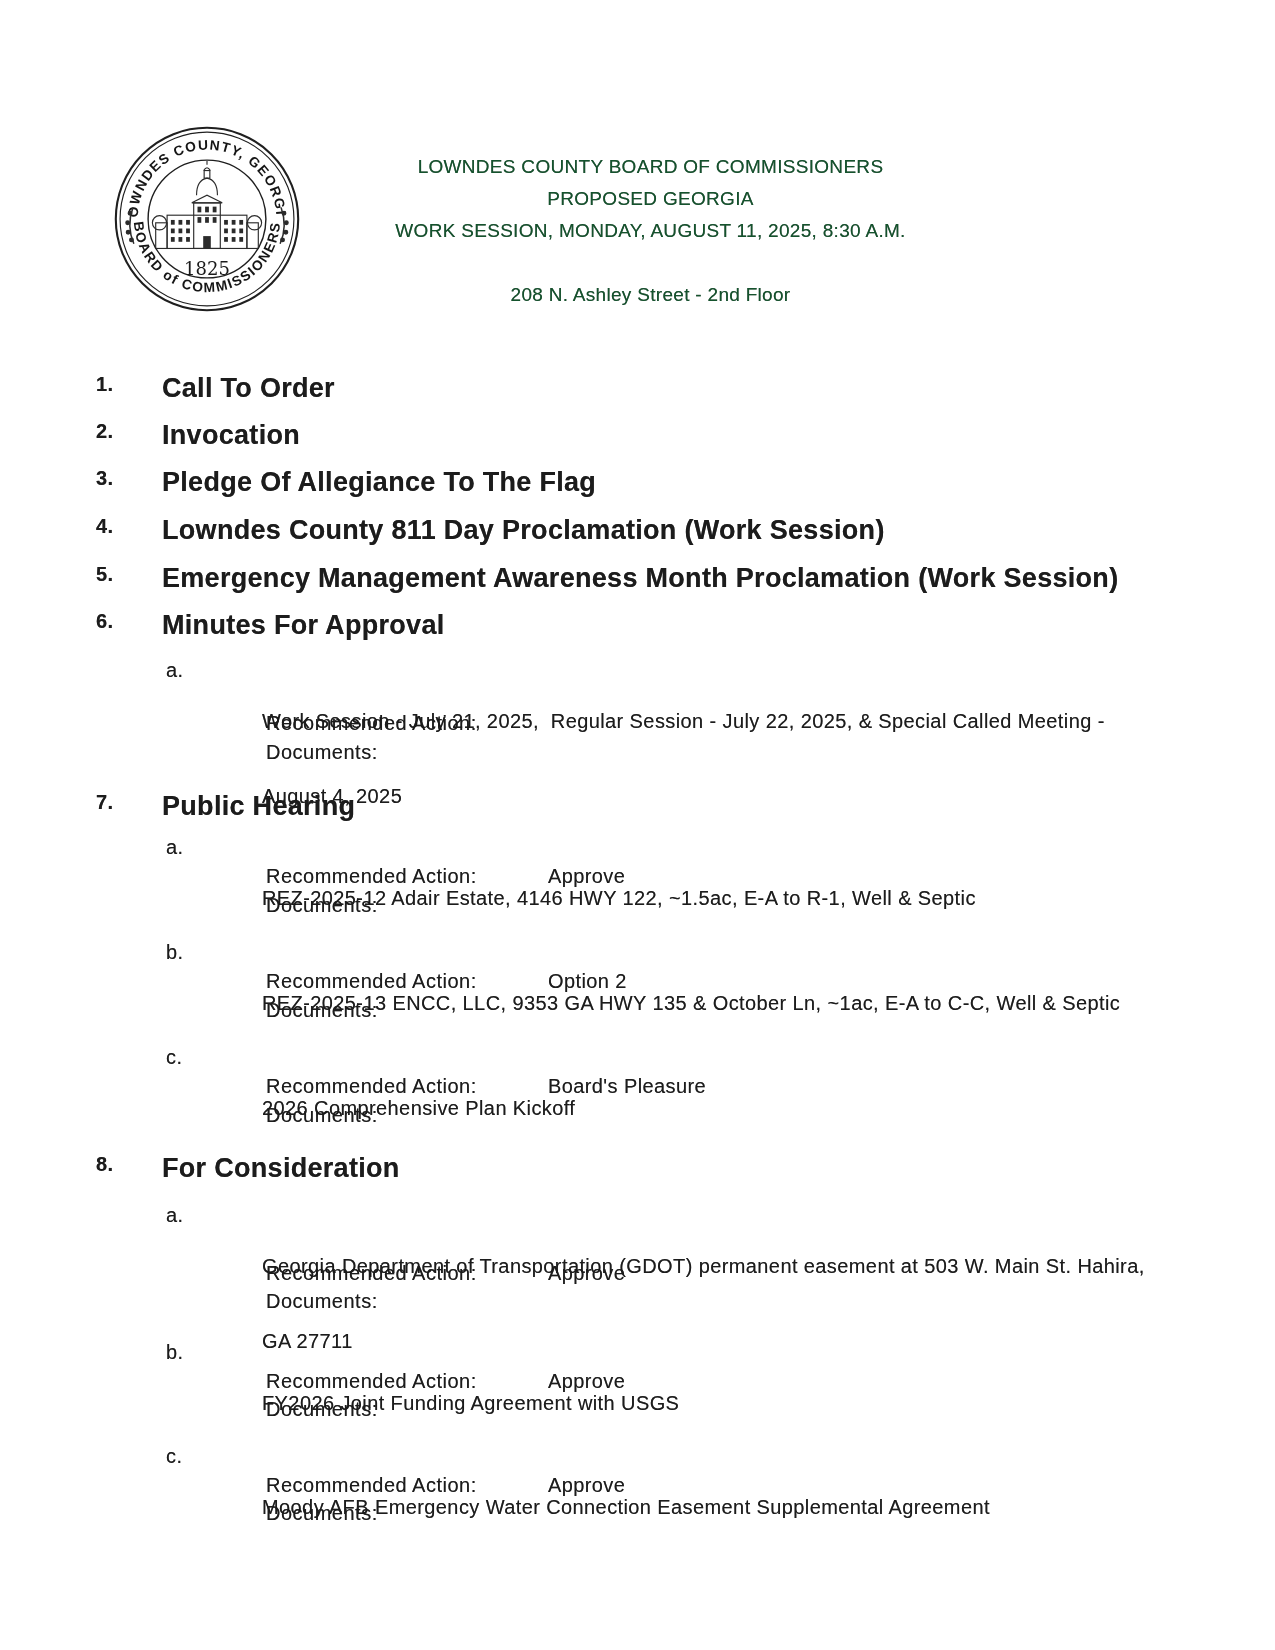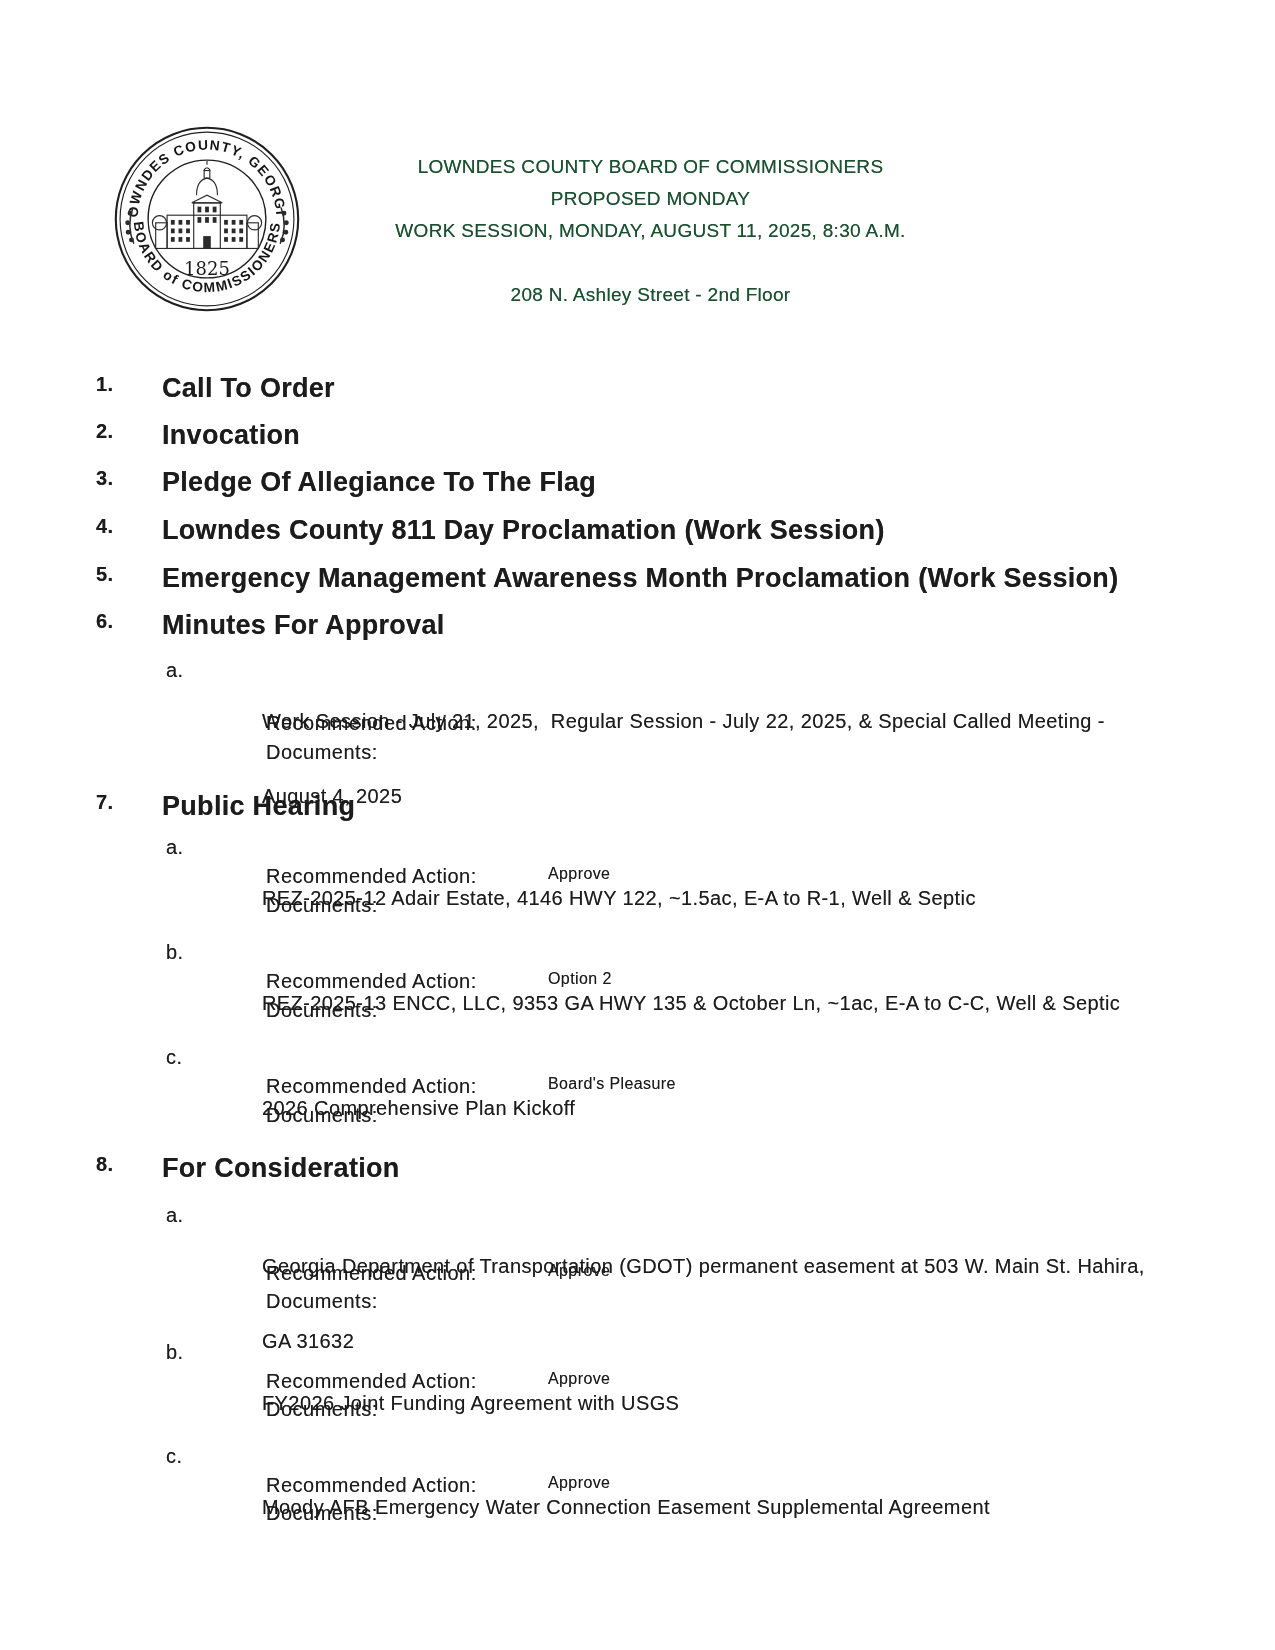--- a/index.html
+++ b/index.html
@@ -16,21 +16,21 @@
   }
   
   .seal{position:absolute;left:112px;top:124px;width:190px;height:190px;}
   
   .row{position:absolute;left:0;width:1275px;height:26px;}
   .num{position:absolute;left:96px;font-weight:bold;font-size:20px;letter-spacing:.3px;white-space:pre;text-shadow:0 0 .4px rgba(0,0,0,.6);}
   .title{position:absolute;left:162px;font-weight:bold;font-size:27px;letter-spacing:.3px;white-space:pre;text-shadow:0 0 .4px rgba(0,0,0,.6);}
   .letter{position:absolute;left:166px;font-size:20px;letter-spacing:.4px;white-space:pre;text-shadow:0 0 .35px rgba(0,0,0,.5);}
   .subtext{position:absolute;left:215px;font-size:20px;line-height:25px;letter-spacing:.4px;white-space:pre;text-shadow:0 0 .35px rgba(0,0,0,.5);margin-left:47px;}
   .lab{position:absolute;left:266px;font-size:20px;letter-spacing:.5px;white-space:pre;text-shadow:0 0 .35px rgba(0,0,0,.5);}
-  .val{position:absolute;left:548px;font-size:16px;letter-spacing:.4px;white-space:pre;text-shadow:0 0 .35px rgba(0,0,0,.5);}
+  .val{position:absolute;left:548px;font-size:20px;letter-spacing:.4px;white-space:pre;text-shadow:0 0 .35px rgba(0,0,0,.5);}
   .seal-year{font-family:"DejaVu Serif", serif;}
 </style>
 </head>
 <body>
 
 <div class="page">
 
   <svg class="seal" viewBox="0 0 200 200" aria-hidden="true">
     <circle cx="100" cy="100" r="96" fill="#ffffff" stroke="#1f1f1f" stroke-width="2.2"></circle>
     <circle cx="100" cy="100" r="91.5" fill="none" stroke="#1f1f1f" stroke-width="1.2"></circle>
@@ -97,21 +97,21 @@
       <path d="M178 88 Q185 108 177 126" fill="none"></path>
       <circle cx="181" cy="94" r="1.8"></circle>
         <circle cx="183.5" cy="104" r="1.8"></circle>
         <circle cx="183" cy="114" r="1.8"></circle>
         <circle cx="179.5" cy="122" r="1.8"></circle>
     </g>
     <text class="seal-year" x="100" y="159" text-anchor="middle" font-size="19" fill="#1a1a1a">1825</text>
   </svg>
 
   <div class="hline" style="top:156px">LOWNDES COUNTY BOARD OF COMMISSIONERS</div>
-  <div class="hline" style="top:188px">PROPOSED MONDAY</div>
+  <div class="hline" style="top:188px">PROPOSED GEORGIA</div>
   <div class="hline" style="top:220px">WORK SESSION, MONDAY, AUGUST 11, 2025, 8:30 A.M.</div>
   <div class="hline" style="top:284px">208 N. Ashley Street - 2nd Floor</div>
 
   <div class="row" style="top:373px">
     <span class="num">1.</span>
     <span class="title">Call To Order</span>
   </div>
 
   <div class="row" style="top:420px">
     <span class="num">2.</span>
@@ -202,21 +202,21 @@
 
   <div class="row" style="top:1153px">
     <span class="num">8.</span>
     <span class="title">For Consideration</span>
   </div>
 
   <div class="row" style="top:1204px;height:52px">
     <span class="letter">a.</span>
     <div class="subtext">
       <div>Georgia Department of Transportation (GDOT) permanent easement at 503 W. Main St. Hahira,</div>
-      <div>GA 31632</div>
+      <div>GA 27711</div>
     </div>
   </div>
   <div class="row" style="top:1262px">
     <span class="lab">Recommended Action:</span>
     <span class="val">Approve</span>
   </div>
   <div class="row" style="top:1290px">
     <span class="lab">Documents:</span>
   </div>
 

